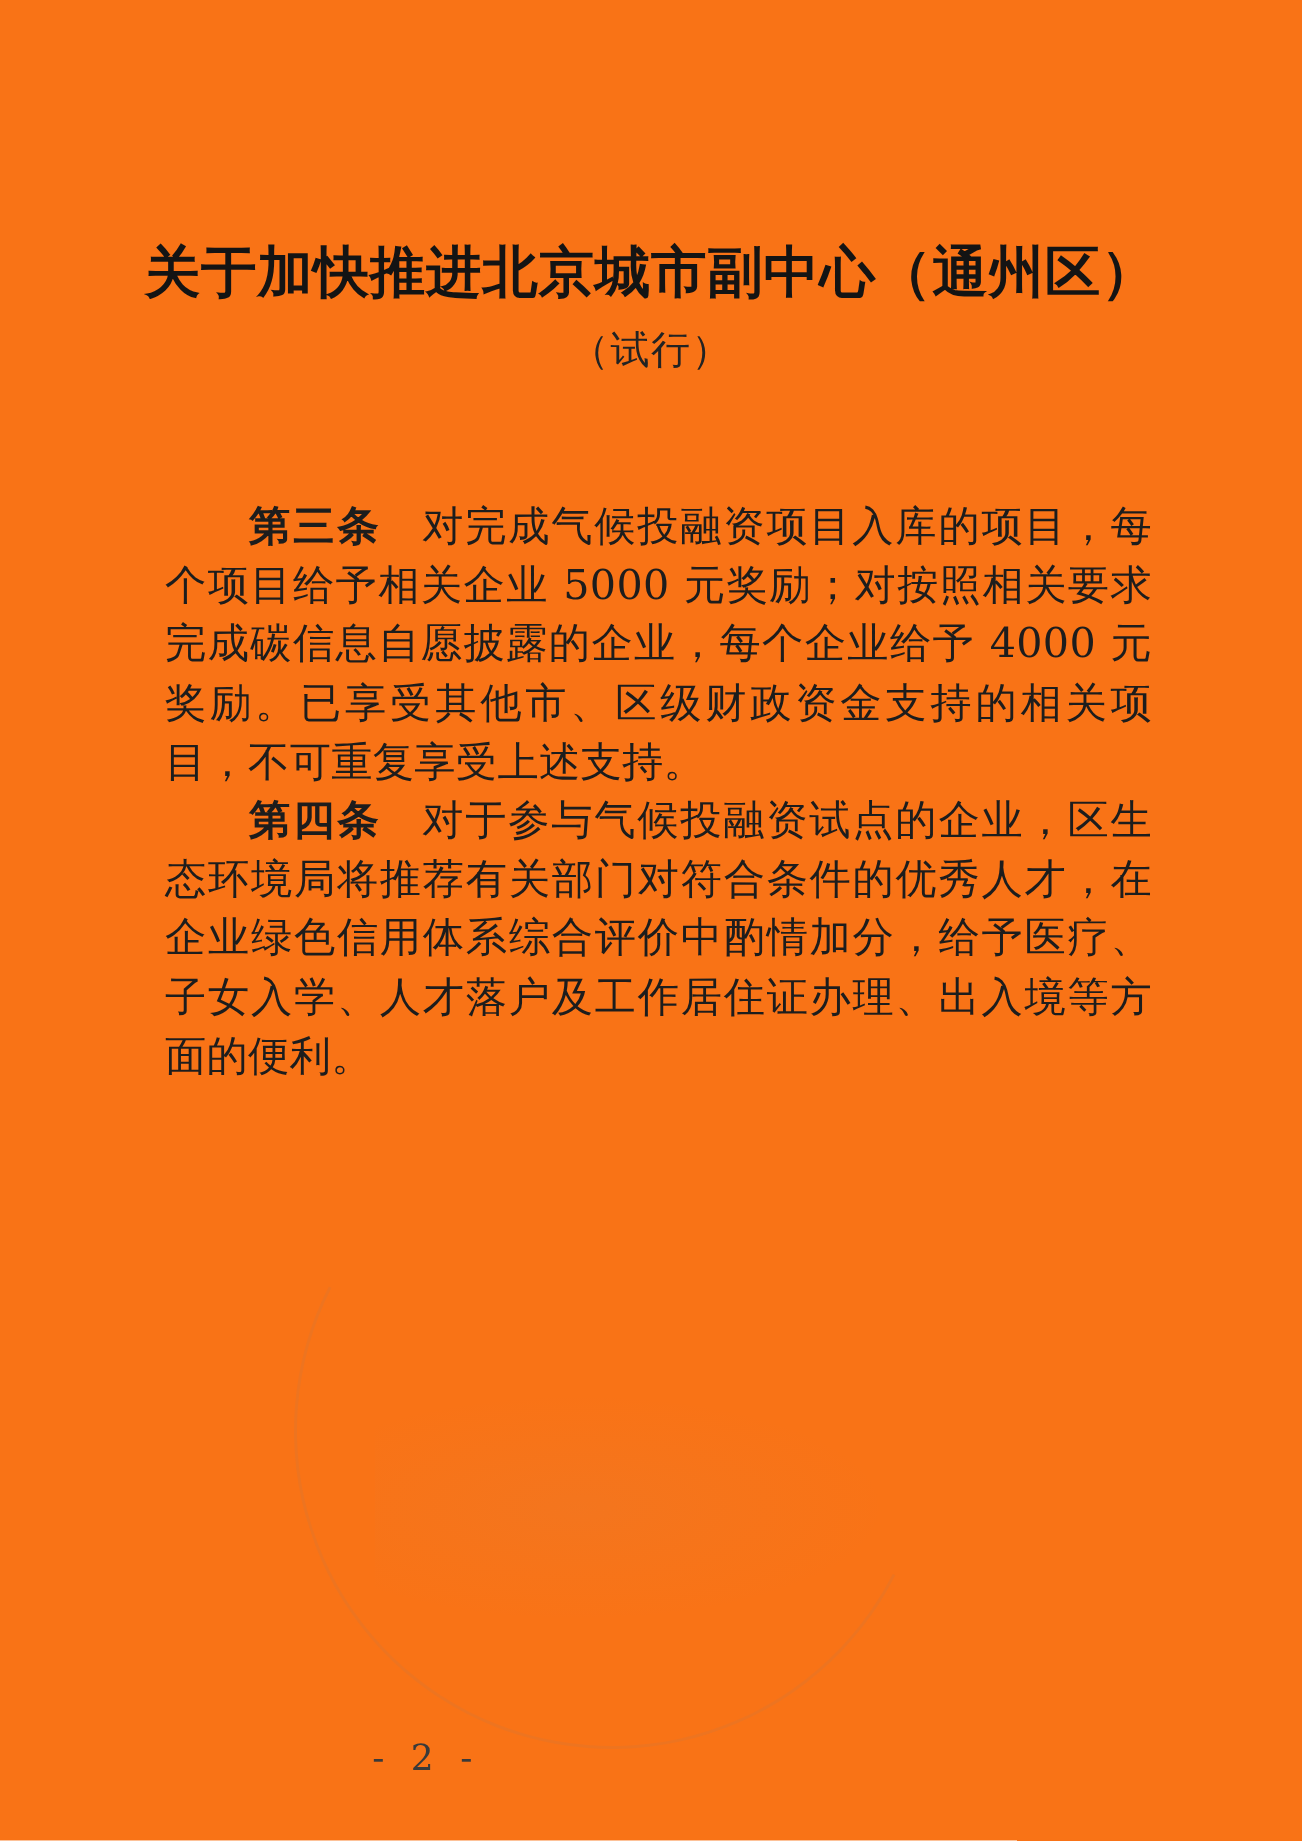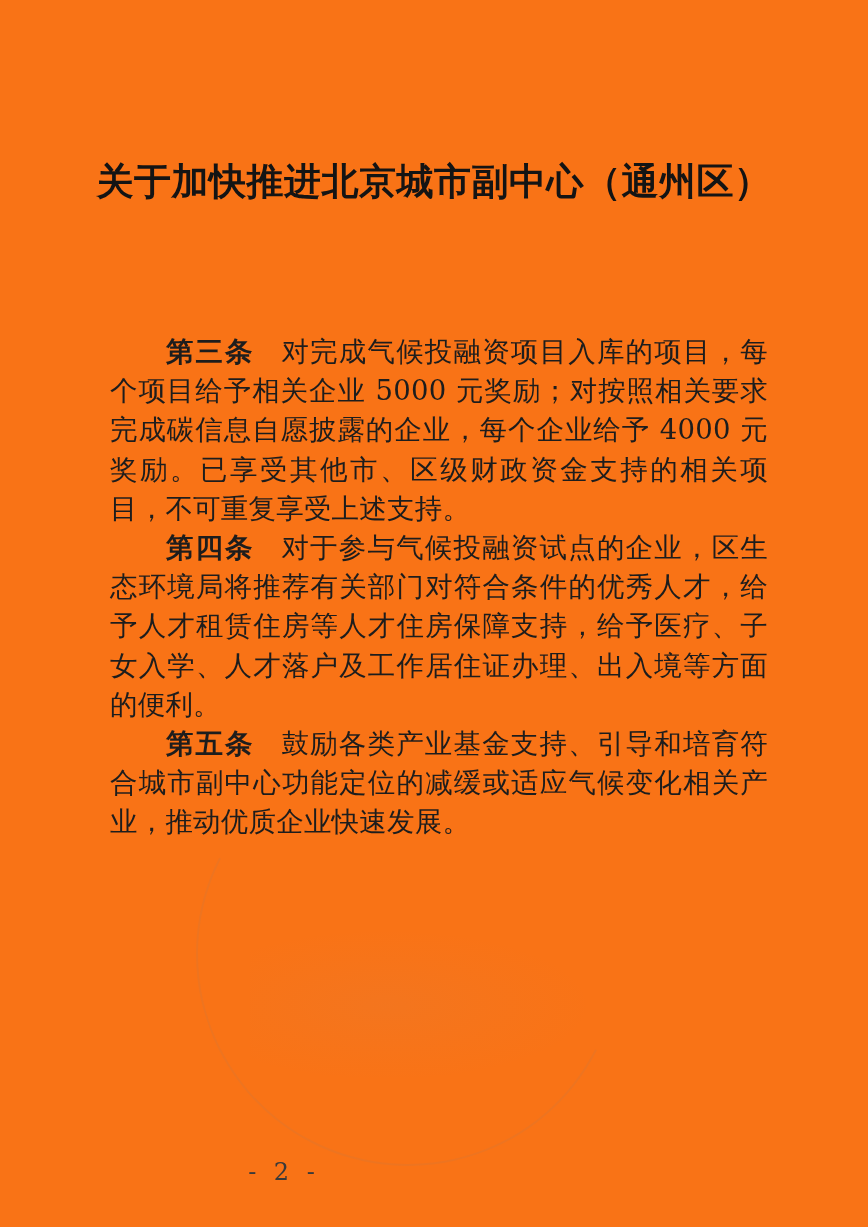--- a/index.html
+++ b/index.html
@@ -119,29 +119,29 @@
 </head>
 <body>
 
 <div class="page">
 
   <div class="scan-arc"></div>
   <div class="scan-smudge"></div>
 
   <div class="title-block">
     <div class="doc-title-line">关于加快推进北京城市副中心（通州区）</div>
+    <div class="doc-subtitle">（试行）</div>
   </div>
 
   <div class="body-block">
 
 
 
     <p class="article"><span class="article-marker">第三条</span><span class="marker-gap"></span><span>对完成气候投融资项目入库的项目，每个项目给予相关企业 5000 元奖励；对按照相关要求完成碳信息自愿披露的企业，每个企业给予 4000 元奖励。已享受其他市、区级财政资金支持的相关项目，不可重复享受上述支持。</span></p>
 
-    <p class="article"><span class="article-marker">第四条</span><span class="marker-gap"></span><span>对于参与气候投融资试点的企业，区生态环境局将推荐有关部门对符合条件的优秀人才，给予人才租赁住房等人才住房保障支持，给予医疗、子女入学、人才落户及工作居住证办理、出入境等方面的便利。</span></p>
+    <p class="article"><span class="article-marker">第四条</span><span class="marker-gap"></span><span>对于参与气候投融资试点的企业，区生态环境局将推荐有关部门对符合条件的优秀人才，在企业绿色信用体系综合评价中酌情加分，给予医疗、子女入学、人才落户及工作居住证办理、出入境等方面的便利。</span></p>
 
-    <p class="article"><span class="article-marker">第五条</span><span class="marker-gap"></span><span>鼓励各类产业基金支持、引导和培育符合城市副中心功能定位的减缓或适应气候变化相关产业，推动优质企业快速发展。</span></p>
 
   </div>
 
   <div class="page-footer">- 2 -</div>
 
 </div>
 
 </body></html>

